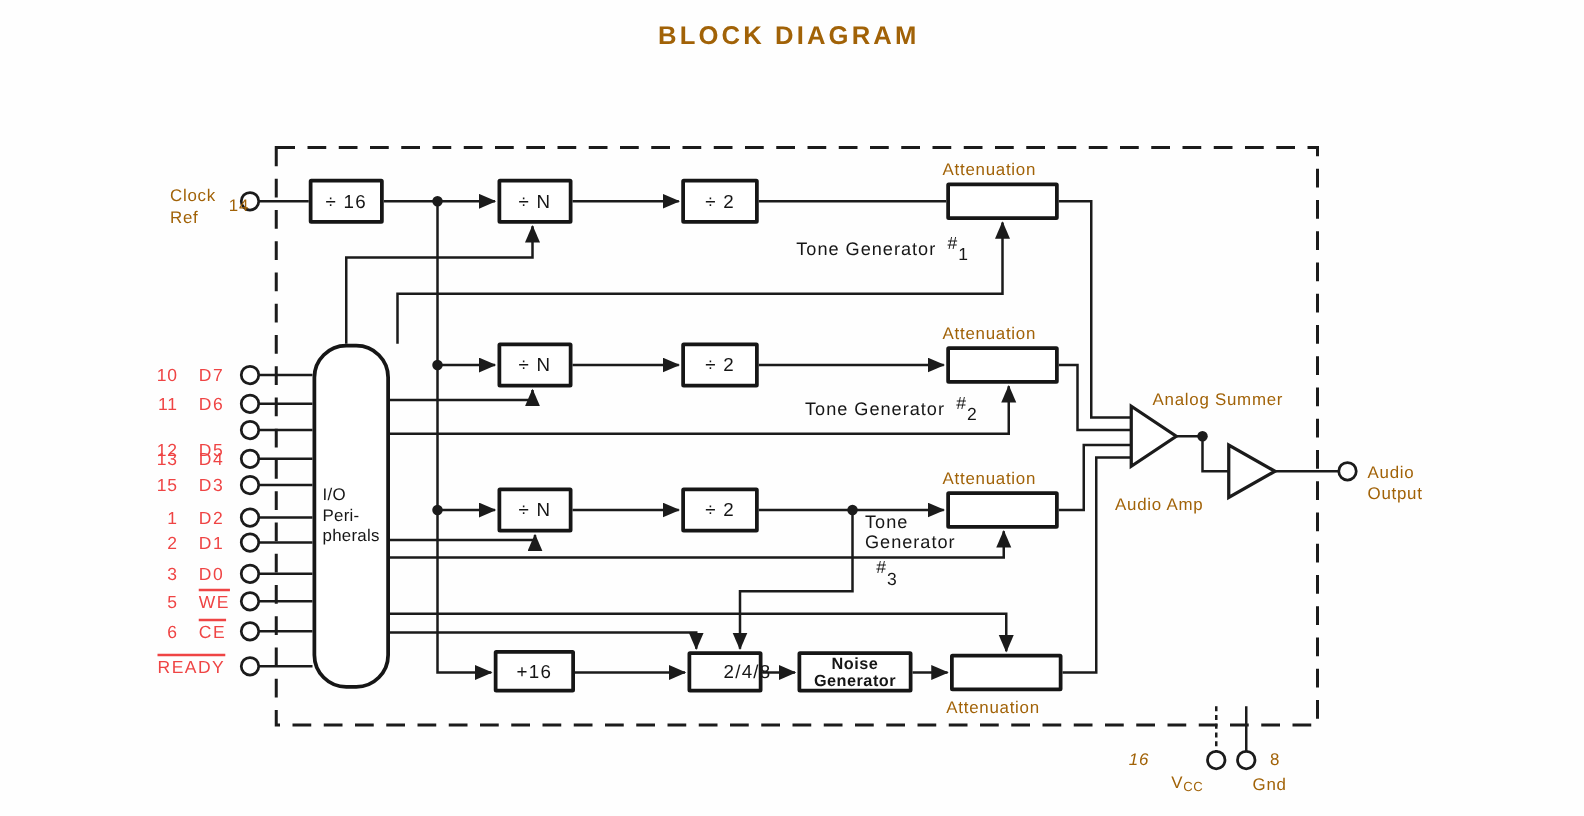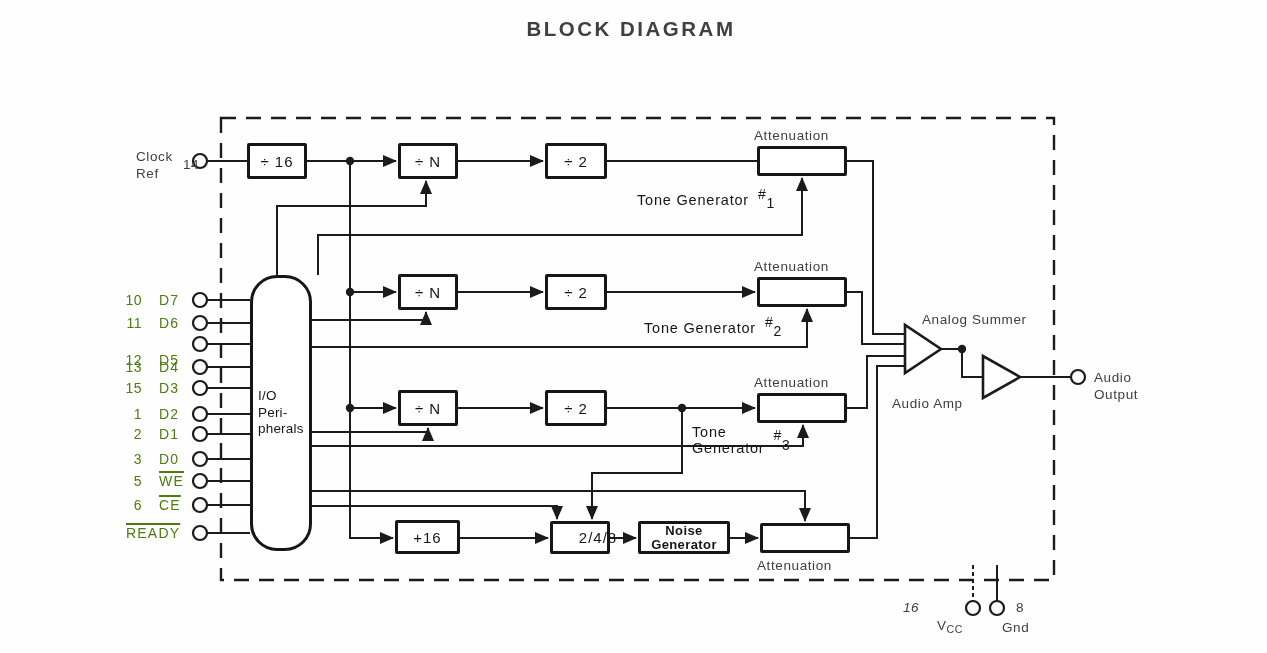--- a/index.html
+++ b/index.html
@@ -6,23 +6,23 @@
   .canvas{position:relative;width:1267px;height:653px;background:#fefefe;overflow:hidden;
           font-family:"Liberation Sans","DejaVu Sans",sans-serif;color:#1b1b1b;}
   svg.wires{position:absolute;left:0;top:0;z-index:1;}
   .blk{position:absolute;z-index:2;border:3px solid #161616;background:#fff;box-sizing:border-box;
        display:flex;align-items:center;justify-content:center;
        font-size:15px;letter-spacing:1px;color:#161616;border-radius:2px;}
   .blk.small-text{font-size:13px;line-height:14px;letter-spacing:.4px;text-align:center;white-space:pre-line;}
   .blk.io-blk{font-size:13.5px;line-height:16.5px;letter-spacing:.2px;justify-content:flex-start;
               padding-left:5px;text-align:left;white-space:pre-line;border-width:3.5px;border-radius:27px;}
   .lbl{position:absolute;z-index:3;font-size:13.5px;line-height:17px;letter-spacing:.6px;
-       color:#404040;white-space:pre-line;}
+       color:#a16207;white-space:pre-line;}
   .title{font-size:20.5px;font-weight:600;letter-spacing:2.5px;text-align:center;white-space:nowrap;}
-  .pin-row{position:absolute;z-index:3;height:20px;display:flex;align-items:center;font-size:14px;color:#4d7c0f;}
+  .pin-row{position:absolute;z-index:3;height:20px;display:flex;align-items:center;font-size:14px;color:#ef4444;}
   .pin-row .num{display:inline-block;width:26px;text-align:right;margin-right:17px;letter-spacing:.5px;}
   .pin-row .plabel{letter-spacing:1.2px;}
   .overline{text-decoration:overline;text-decoration-thickness:1.5px;}
   .tg{position:absolute;z-index:3;display:flex;align-items:flex-start;font-size:14.5px;letter-spacing:.8px;color:#161616;}
   .tg .main{white-space:pre-line;line-height:16px;}
   .tg .hashgrp{margin-left:9px;font-size:14px;}
   .tg .hash{position:relative;top:-6px;}
   .tg .hashnum{position:relative;top:3px;}
   .tg.tg3 .hash{position:relative;top:3px;}
   .tg.tg3 .hashnum{position:relative;top:13px;}
@@ -192,21 +192,21 @@
   <div class="lbl" style="left:757px;top:557px;">Attenuation</div>
 
   <div class="tg" style="left:637px;top:192px;">
     <span class="main">Tone Generator</span>
     <span class="hashgrp"><span class="hash">#</span><span class="hashnum">1</span></span>
   </div>
   <div class="tg" style="left:644px;top:320px;">
     <span class="main">Tone Generator</span>
     <span class="hashgrp"><span class="hash">#</span><span class="hashnum">2</span></span>
   </div>
-  <div class="tg tg3" style="left:692px;top:424px;">
+  <div class="tg tg3" style="left:692px;top:410px;flex-direction:column;">
     <span class="main">Tone
 Generator</span>
     <span class="hashgrp"><span class="hash">#</span><span class="hashnum">3</span></span>
   </div>
 
   <div class="lbl" style="left:922px;top:311px;white-space:nowrap;">Analog Summer</div>
   <div class="lbl" style="left:892px;top:395px;white-space:nowrap;">Audio Amp</div>
   <div class="lbl" style="left:1094px;top:369px;">Audio
 Output</div>
 

